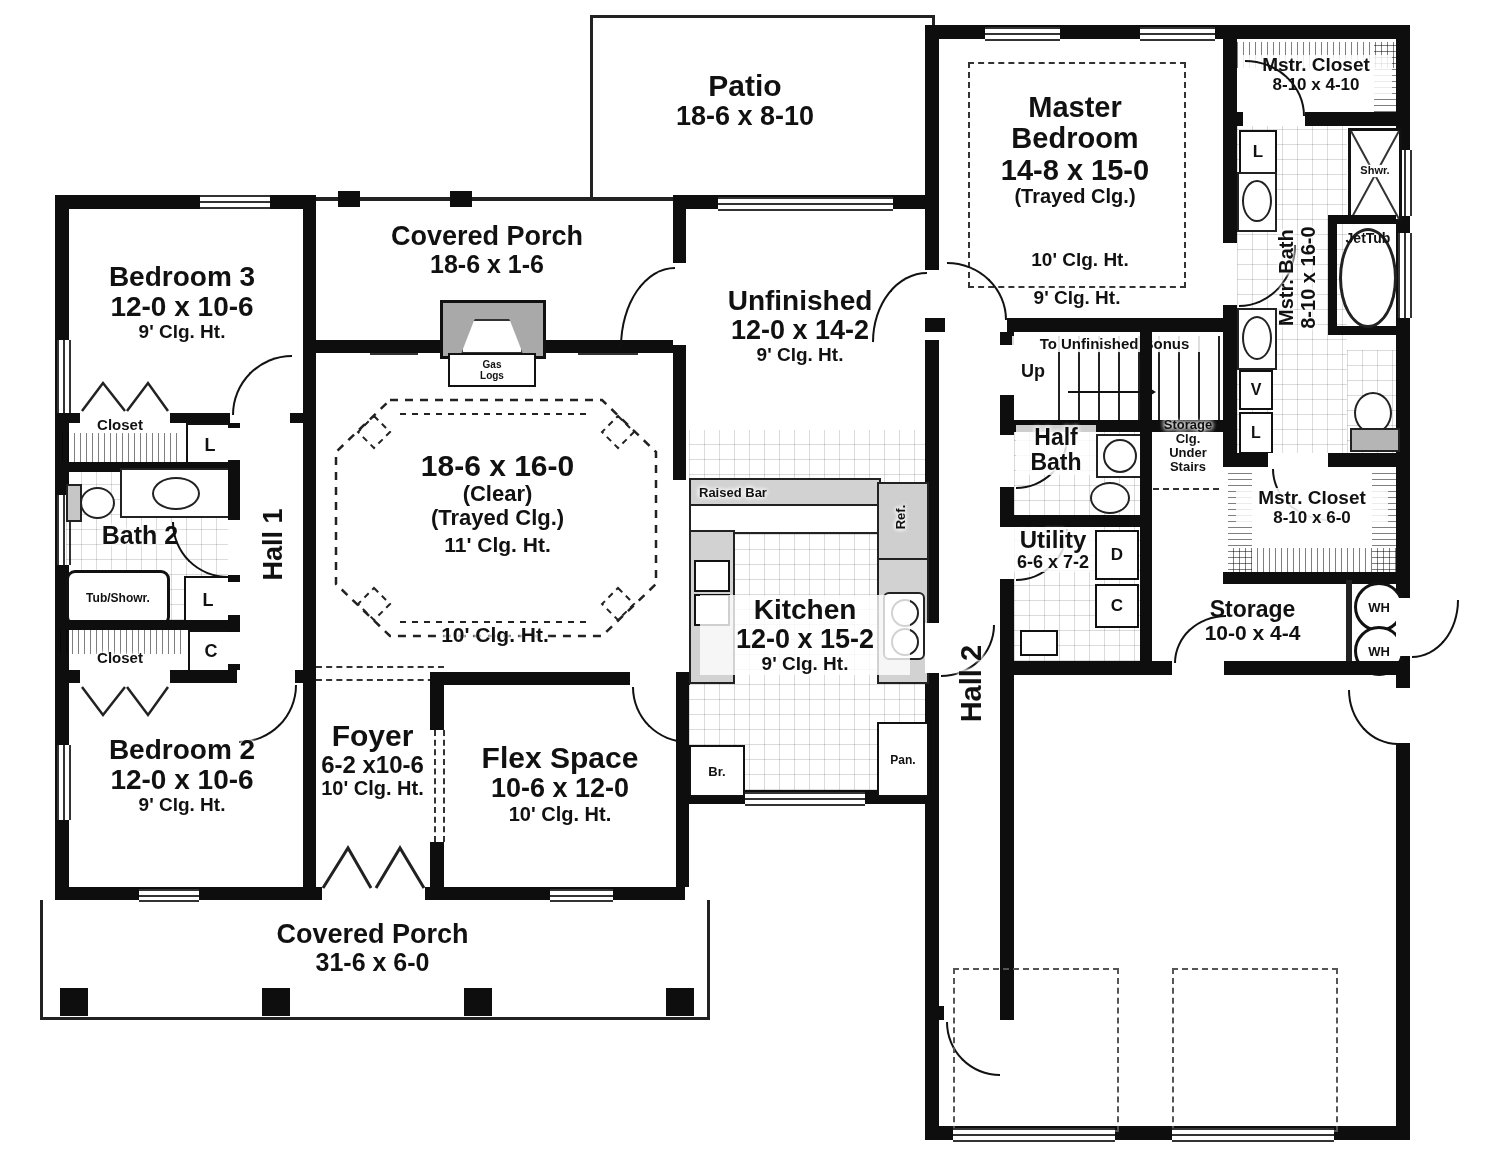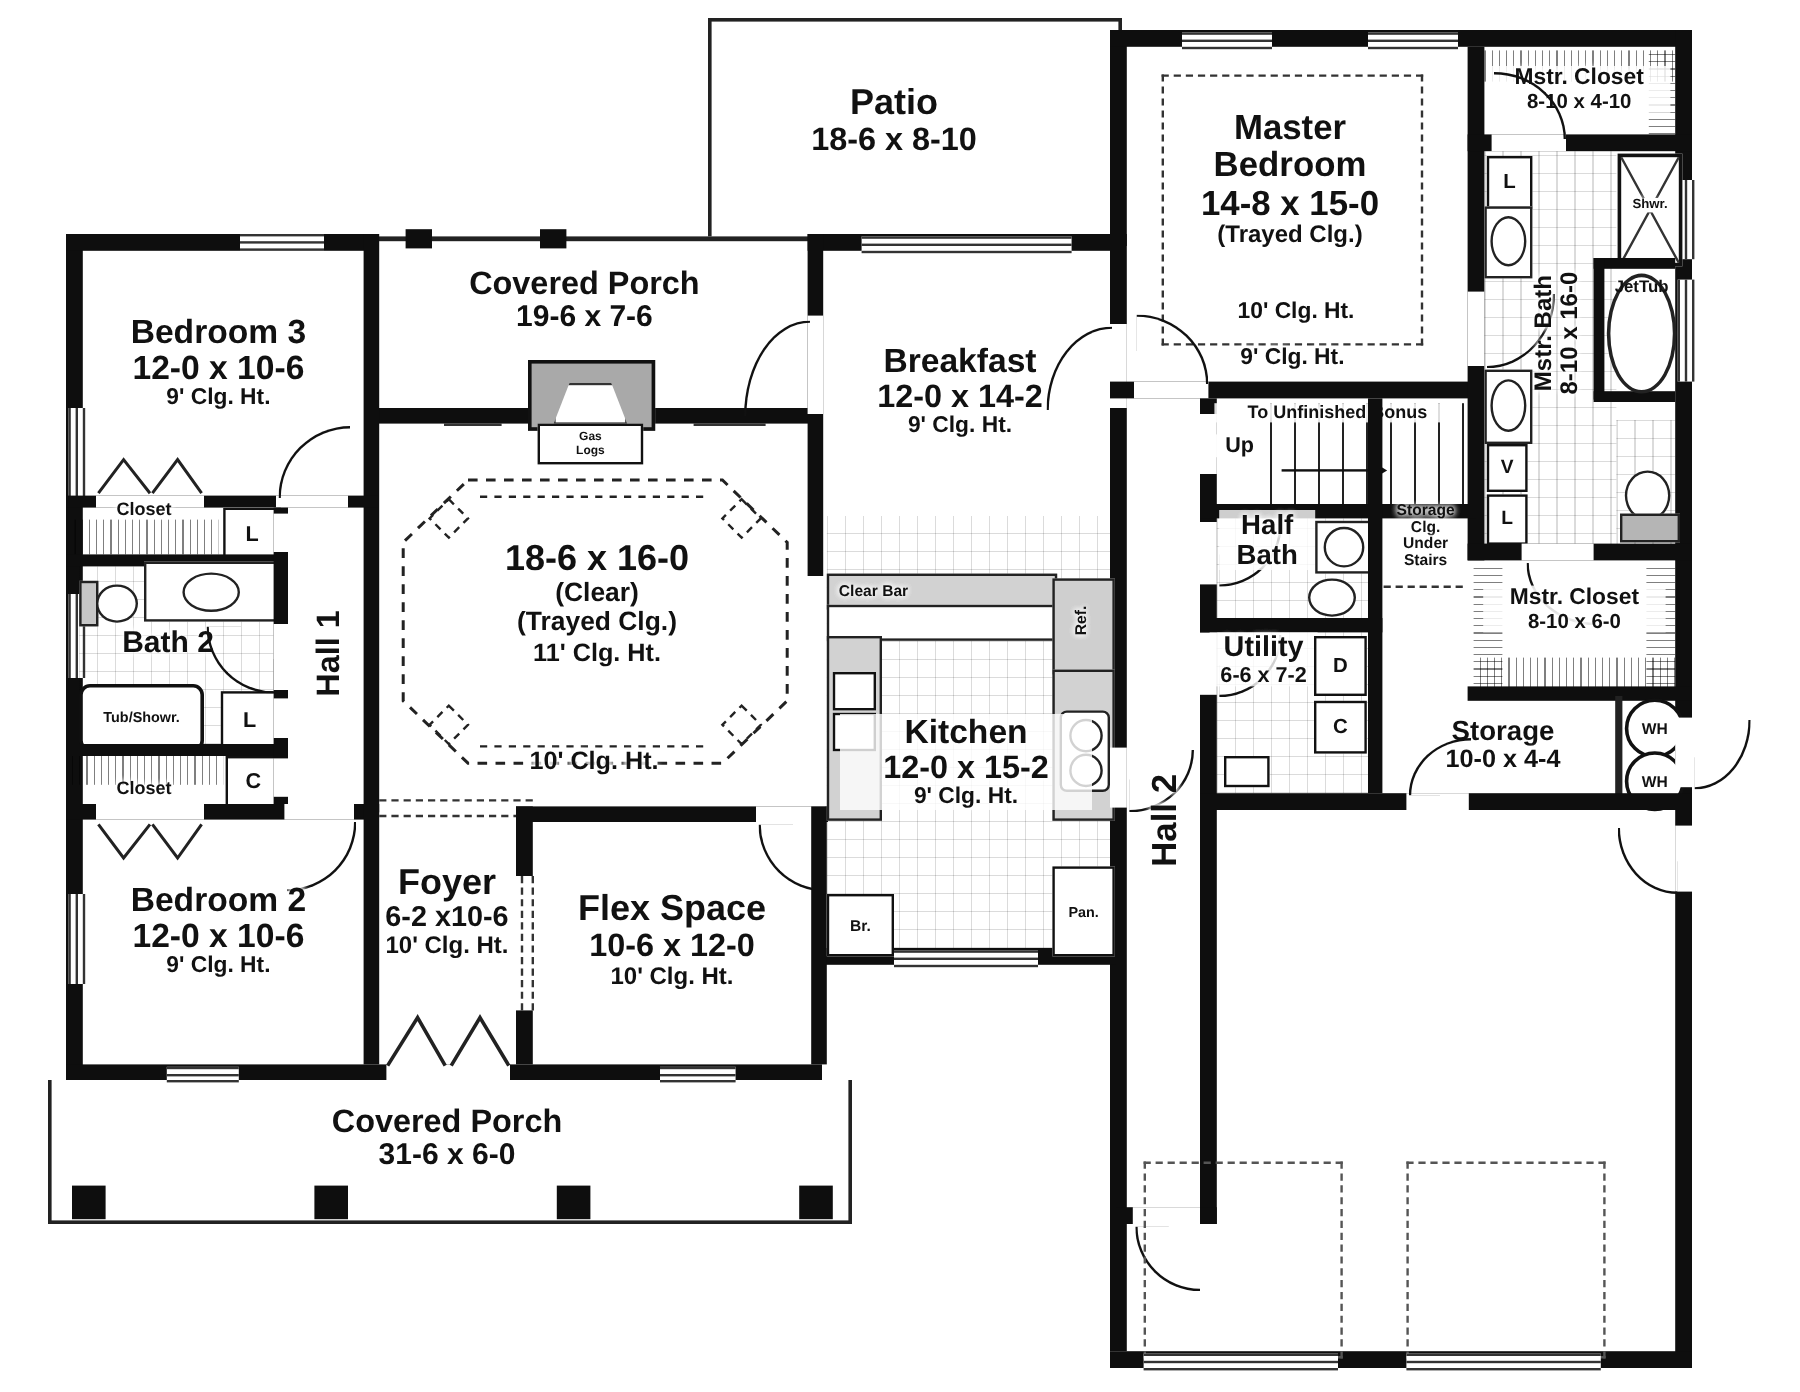--- a/index.html
+++ b/index.html
@@ -75,21 +75,21 @@
   <div class="winh" style="left:578px;top:342px;width:60px;height:9px"></div>
   <div class="winh" style="left:718px;top:197px;width:175px;height:10px"></div>
   <div class="winh" style="left:985px;top:27px;width:75px;height:10px"></div>
   <div class="winh" style="left:1140px;top:27px;width:75px;height:10px"></div>
   <div class="winv" style="left:1398px;top:150px;width:10px;height:66px"></div>
   <div class="winv" style="left:1398px;top:233px;width:10px;height:85px"></div>
   <div class="winh" style="left:745px;top:792px;width:120px;height:10px"></div>
 
   <div class="lbl" style="left:372px;top:222px;width:230px;font-size:27px">
     <div>Covered Porch</div>
-    <div style="font-size:25px">19-6 x 7-6</div>
+    <div style="font-size:25px">18-6 x 1-6</div>
   </div>
   <div class="wall" style="left:310px;top:340px;width:370px;height:13px"></div>
   <div style="position:absolute;left:440px;top:300px;width:100px;height:53px;background:#a9a9a9;border:3px solid #111;">
     <div style="position:absolute;left:18px;top:16px;width:58px;height:31px;background:#fff;border:2px solid #333;clip-path:polygon(22% 0,78% 0,100% 100%,0 100%);"></div>
   </div>
   <div class="box" style="left:448px;top:353px;width:84px;height:30px;font-size:10px;flex-direction:column;line-height:1.1">
     <div>Gas</div>
     <div>Logs</div>
   </div>
 
@@ -190,28 +190,28 @@
   <div class="open" style="left:630px;top:672px;width:58px;height:13px"></div>
   <div class="arc q-bl" style="left:632px;top:687px;width:54px;height:54px"></div>
   <div class="wall" style="left:676px;top:672px;width:13px;height:215px"></div>
   <div class="lbl" style="left:450px;top:742px;width:220px;font-size:30px">
     <div>Flex Space</div>
     <div style="font-size:27px">10-6 x 12-0</div>
     <div style="font-size:20px">10' Clg. Ht.</div>
   </div>
 
   <div class="lbl" style="left:690px;top:286px;width:220px;font-size:28px">
-    <div>Breakfast</div>
+    <div>Unfinished</div>
     <div style="font-size:27px">12-0 x 14-2</div>
     <div style="font-size:19px">9' Clg. Ht.</div>
   </div>
 
   <div class="tile" style="left:689px;top:430px;width:236px;height:360px"></div>
   <div class="gray" style="left:689px;top:478px;width:188px;height:26px;background:#d2d2d2;display:flex;align-items:center;">
-    <span class="lbl" style="position:static;font-size:13px;padding-left:8px">Clear Bar</span>
+    <span class="lbl" style="position:static;font-size:13px;padding-left:8px">Raised Bar</span>
   </div>
   <div class="gray" style="left:689px;top:504px;width:188px;height:26px;background:#fff"></div>
   <div class="gray" style="left:877px;top:482px;width:48px;height:76px;background:#cfcfcf"></div>
   <div class="lbl rot" style="left:866px;top:510px;width:70px;font-size:13px">Ref.</div>
   <div class="gray" style="left:689px;top:530px;width:42px;height:150px;background:#d2d2d2"></div>
   <div class="box" style="left:694px;top:560px;width:32px;height:28px"></div>
   <div class="box" style="left:694px;top:594px;width:32px;height:28px"></div>
   <div class="gray" style="left:877px;top:558px;width:48px;height:122px;background:#d2d2d2"></div>
   <div style="position:absolute;left:883px;top:592px;width:38px;height:64px;background:#fff;border:2px solid #222;border-radius:6px;">
     <div class="oval" style="left:6px;top:5px;width:24px;height:24px"></div>

